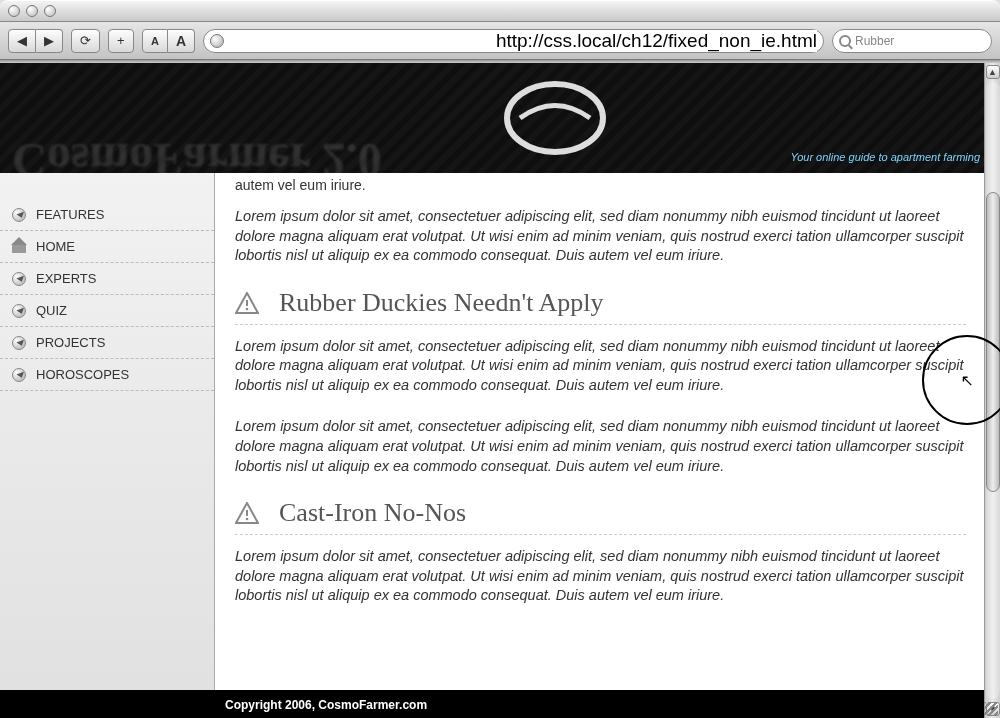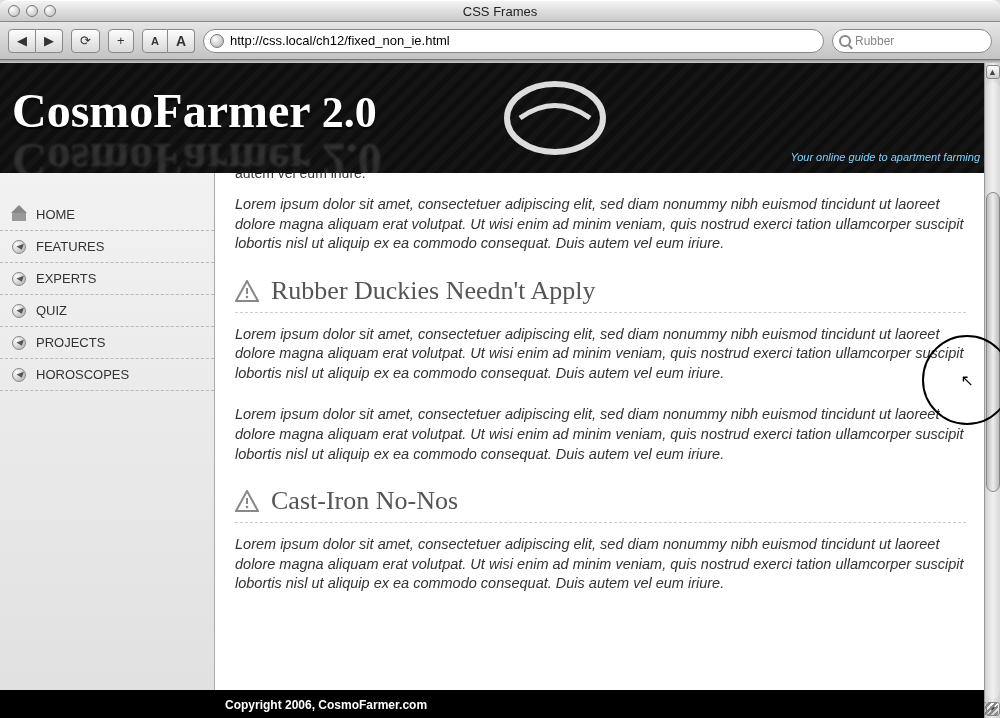--- a/index.html
+++ b/index.html
@@ -12,21 +12,21 @@
 .light { width: 12px; height: 12px; border-radius: 50%; border: 1px solid #777; background: radial-gradient(circle at 30% 30%, #fff, #bbb); }
 .window-title { position:absolute; left:0; right:0; text-align:center; font-size: 13px; color: #222; }
 
 .toolbar { height: 38px; background: linear-gradient(#e6e6e6, #c3c3c3); border-bottom: 1px solid #777; display: flex; align-items: center; padding: 0 8px; gap: 8px; }
 .tb-btn { height: 24px; background: linear-gradient(#fdfdfd, #d8d8d8); border: 1px solid #888; border-radius: 4px; display: flex; align-items: center; justify-content: center; font-size: 13px; color: #333; padding: 0 8px; min-width: 26px; box-shadow: inset 0 1px 0 #fff; cursor: pointer; }
 .tb-segment { display: flex; }
 .tb-segment .tb-btn:first-child { border-radius: 4px 0 0 4px; }
 .tb-segment .tb-btn:last-child { border-radius: 0 4px 4px 0; border-left: none; }
 .addrwrap { flex: 1; display: flex; align-items: center; background: #fff; border: 1px solid #888; border-radius: 12px; height: 24px; padding: 0 6px; gap: 6px; }
 .globe { width: 14px; height: 14px; border-radius: 50%; background: radial-gradient(circle at 35% 35%, #fff, #aaa); border: 1px solid #777; }
-.addr { flex:1; border: none; outline: none; font-size: 13px; }
+.addr { flex:1; border: none; outline: none; font-size: 19px; text-align: right; }
 .searchwrap { width: 160px; display: flex; align-items: center; background: #fff; border: 1px solid #888; border-radius: 12px; height: 24px; padding: 0 6px; gap: 4px; color: #888; font-size: 12px; }
 .mag { width: 12px; height: 12px; border: 2px solid #888; border-radius: 50%; position: relative; }
 .mag::after { content:''; position:absolute; width:5px; height:2px; background:#888; bottom:-3px; right:-4px; transform: rotate(45deg); }
 .textbtn { font-weight: bold; }
 
 .chrome-shadow { height: 3px; background: linear-gradient(#999, #ccc); }
 
 .viewport { position: relative; height: 655px; background: #fff; display: flex; }
 .page { flex: 1; position: relative; overflow: hidden; }
 .page-inner { position: relative; height: 100%; }
@@ -43,23 +43,23 @@
 .sidebar { width: 215px; background: linear-gradient(#f2f2f2, #e0e0e0); border-right: 1px solid #aaa; padding-top: 26px; }
 .nav-item { display: flex; align-items: center; gap: 10px; padding: 8px 12px; border-bottom: 1px dashed #bbb; font-size: 13px; color: #333; cursor: pointer; }
 .home-icon { width:14px; height:12px; position:relative; }
 .home-icon::before { content:''; position:absolute; left:0; top:3px; width:14px; height:9px; background:#999; }
 .home-icon::after { content:''; position:absolute; left:-1px; top:-4px; width:0; height:0; border-left:8px solid transparent; border-right:8px solid transparent; border-bottom:8px solid #888; }
 .navicon { width: 14px; height: 14px; background: radial-gradient(circle at 30% 30%, #fff, #aaa); border-radius: 50%; border: 1px solid #888; position: relative; }
 .navicon::after { content:''; position:absolute; left:4px; top:4px; width:0; height:0; border-left:4px solid transparent; border-right:4px solid transparent; border-top:5px solid #555; transform: rotate(-20deg); }
 
 .main { flex:1; padding: 0 28px 0 20px; overflow: hidden; position: relative; }
 .scrollclip { position:absolute; top:-8px; left:20px; right:18px; }
-.partial { font-size: 14px; color: #333; margin-bottom: 14px; font-family: Arial, sans-serif; }
+.partial { font-size: 14px; color: #333; margin-bottom: 14px; font-family: Arial, sans-serif; margin-top: 12px; }
 .para { font-size: 14.5px; color: #333; line-height: 1.35; font-family: Arial, sans-serif; margin-bottom: 22px; font-style: italic; }
-h2.article-h { font-family: Georgia, serif; font-weight: normal; font-size: 26px; color: #555; border-bottom: 1px dashed #ccc; padding-bottom: 6px; margin-bottom: 12px; display: flex; align-items: center; gap: 12px; }
+h2.article-h { font-family: Georgia, serif; font-weight: normal; font-size: 26px; color: #555; border-bottom: 1px dashed #ccc; padding-bottom: 6px; margin-bottom: 12px; display: flex; align-items: center; gap: 20px; }
 .warn { width: 24px; height: 22px; }
 
 .footer { position:absolute; left:0; right:0; bottom:0; height: 28px; background: #000; color: #fff; font-size: 12px; font-weight: bold; padding: 8px 0 0 225px; }
 
 .scrollbar { width: 16px; background: linear-gradient(90deg, #ccc, #e8e8e8, #ccc); border-left: 1px solid #999; display:flex; flex-direction:column; align-items:center; }
 .sb-arrow { width:14px; height:14px; margin:2px 0; background: linear-gradient(#fff,#ccc); border:1px solid #888; border-radius:3px; display:flex; align-items:center; justify-content:center; font-size:9px; color:#444; cursor:pointer; }
 .sb-track { flex:1; width:14px; background: linear-gradient(90deg,#d8d8d8,#f0f0f0,#d8d8d8); position:relative; border-radius:7px; margin:1px 0; }
 .sb-thumb { position:absolute; top:110px; left:0; right:0; height:300px; background: linear-gradient(90deg,#bbb,#eee,#bbb); border:1px solid #888; border-radius:7px; cursor:pointer; }
 
 .annot-circle { position:absolute; right:-12px; top:272px; width:90px; height:90px; border:2px solid #000; border-radius:50%; pointer-events:none; }
@@ -70,21 +70,20 @@
 </head>
 <body>
 
 <div class="window">
   <div class="titlebar">
     <div class="traffic">
       <div class="light"></div>
       <div class="light"></div>
       <div class="light"></div>
     </div>
-    <div class="window-title">CSS Frames</div>
   </div>
 
   <div class="toolbar">
     <div class="tb-segment">
       <div class="tb-btn">◀</div>
       <div class="tb-btn">▶</div>
     </div>
     <div class="tb-btn">⟳</div>
     <div class="tb-btn">+</div>
     <div class="tb-segment">
@@ -101,44 +100,40 @@
     </div>
   </div>
   <div class="chrome-shadow"></div>
 
   <div class="viewport">
     <div class="page">
       <div class="page-inner">
 
         <div class="banner">
           <div class="diag"></div>
-          <div class="logo">
-            <span>CosmoFarmer</span>
-            <span class="ver">2.0</span>
-          </div>
           <div class="logo-reflect" aria-hidden="true">
             <span>CosmoFarmer</span> <span class="ver">2.0</span>
           </div>
           <svg class="leaf" width="110" height="90" viewBox="0 0 110 90">
             <ellipse cx="55" cy="45" rx="48" ry="34" fill="none" stroke="#ddd" stroke-width="6"></ellipse>
             <path d="M20 45 Q55 20 90 45" fill="none" stroke="#ddd" stroke-width="5"></path>
           </svg>
           <div class="tagline">Your online guide to apartment farming</div>
         </div>
 
         <div class="content-row">
           <div class="sidebar">
+            <div class="nav-item">
+              <span class="navicon"></span>
+              <span>FEATURES</span>
+            </div>
             <div class="nav-item home">
               <span class="home-icon"></span>
 
               <span>HOME</span>
-            </div>
-            <div class="nav-item">
-              <span class="navicon"></span>
-              <span>FEATURES</span>
             </div>
             <div class="nav-item">
               <span class="navicon"></span>
               <span>EXPERTS</span>
             </div>
             <div class="nav-item">
               <span class="navicon"></span>
               <span>QUIZ</span>
             </div>
             <div class="nav-item">

